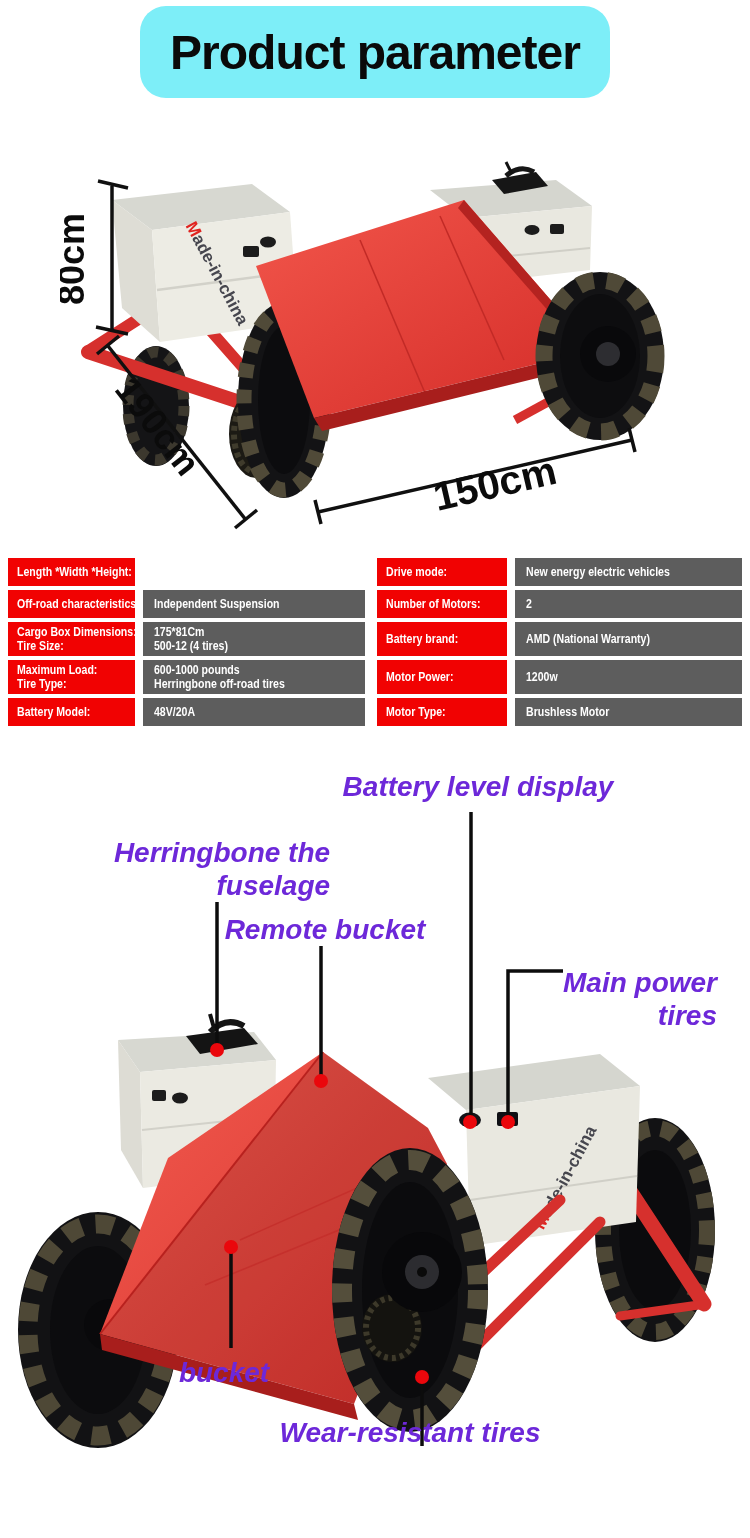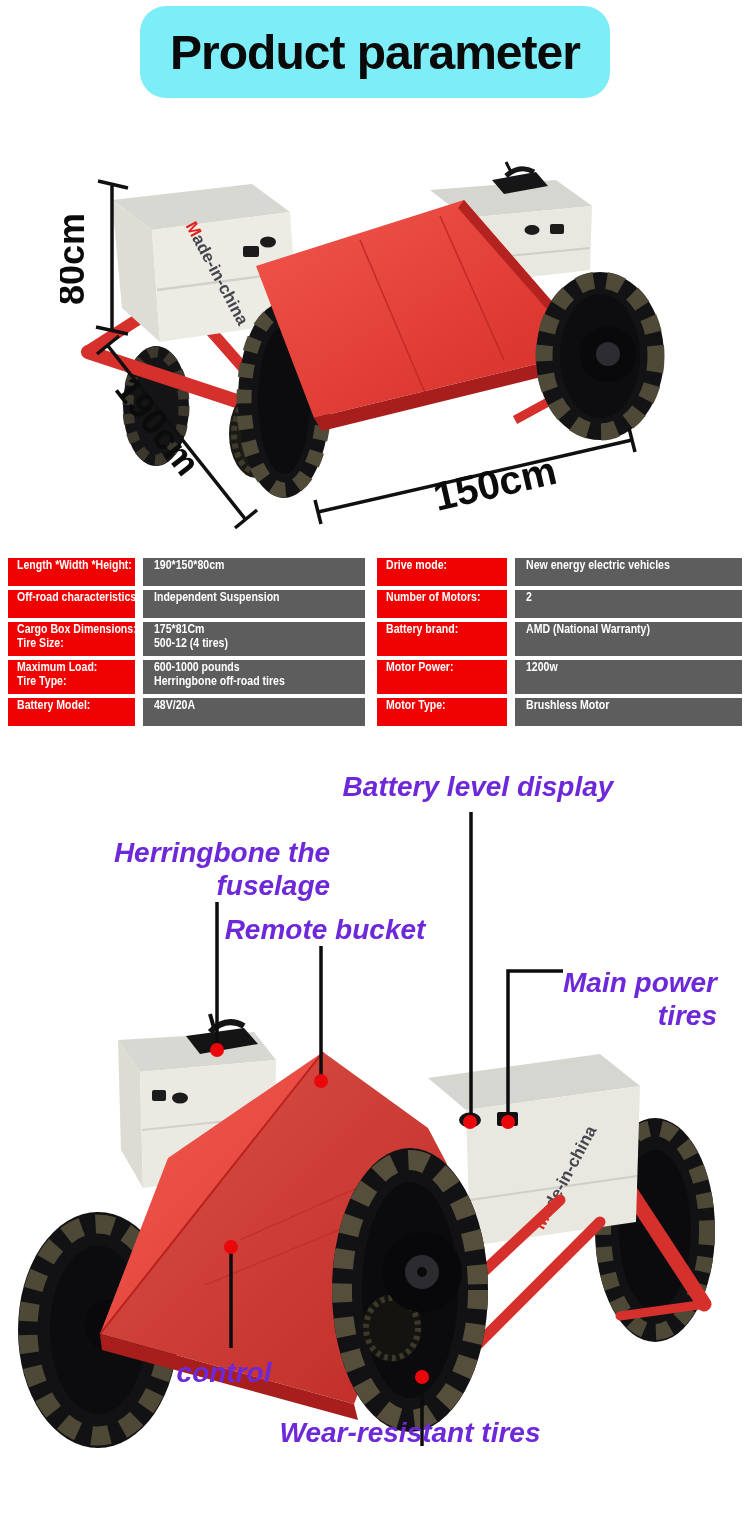--- a/index.html
+++ b/index.html
@@ -9,21 +9,21 @@
   .title-box{position:absolute;left:140px;top:6px;width:470px;height:92px;border-radius:26px;
              display:flex;align-items:center;justify-content:center;}
   .title-box span{font-size:48px;font-weight:bold;letter-spacing:-1px;color:#0a0a0a;}
   
   .fig{position:absolute;}
   
   .spec-table{position:absolute;left:8px;top:558px;width:734px;display:grid;
               grid-template-columns:127px 8px 222px 12px 130px 8px 227px;
               grid-template-rows:28px 28px 34px 34px 28px;
               row-gap:4px;}
-  .cell{display:flex;flex-direction:column;color:#ffffff;
+  .cell{display:flex;flex-direction:column;justify-content:center;color:#ffffff;
         font-size:12px;line-height:14px;font-weight:bold;}
   .cell>div{transform:scaleX(.88);transform-origin:0 50%;white-space:nowrap;}
   .cell.lab{background:#f10202;padding-left:9px;}
   .cell.val{background:#5d5d5d;padding-left:11px;}
   
   .callout{position:absolute;transform:translateX(-50%);text-align:right;color:#6d28d9;
            font-size:28px;line-height:33px;font-weight:bold;white-space:nowrap;font-style:italic;}
 </style>
 </head>
 <body>
@@ -117,23 +117,20 @@
     <text transform="translate(24,99) rotate(-90)" text-anchor="middle" font-size="36" font-weight="bold" fill="#0b0b0b">80cm</text>
     <text transform="translate(88,274) rotate(52)" text-anchor="middle" font-size="36" font-weight="bold" fill="#0b0b0b">190cm</text>
     <text transform="translate(438,337) rotate(-13)" text-anchor="middle" font-size="40" font-weight="bold" fill="#0b0b0b">150cm</text>
   </svg>
 
   <div class="spec-table">
 
     <div class="cell lab" style="grid-area:1/1">
         <div>Length *Width *Height:</div>
       </div>
-    <div class="cell val" style="grid-area:1/3">
-        <div>190*150*80cm</div>
-      </div>
     <div class="cell lab" style="grid-area:1/5">
         <div>Drive mode:</div>
       </div>
     <div class="cell val" style="grid-area:1/7">
         <div>New energy electric vehicles</div>
       </div>
 
     <div class="cell lab" style="grid-area:2/1">
         <div>Off-road characteristics:</div>
       </div>
@@ -293,19 +290,19 @@
     <div>fuselage</div>
   </div>
   <div class="callout" style="left:325px;top:913px;">
     <div>Remote bucket</div>
   </div>
   <div class="callout" style="left:640px;top:948px;margin-top:18px;">
     <div>Main power</div>
     <div>tires</div>
   </div>
   <div class="callout" style="left:224px;top:1356px;">
-    <div>control</div>
+    <div>bucket</div>
   </div>
   <div class="callout" style="left:410px;top:1416px;">
     <div>Wear-resistant tires</div>
   </div>
 
 </div>
 
 </body></html>

